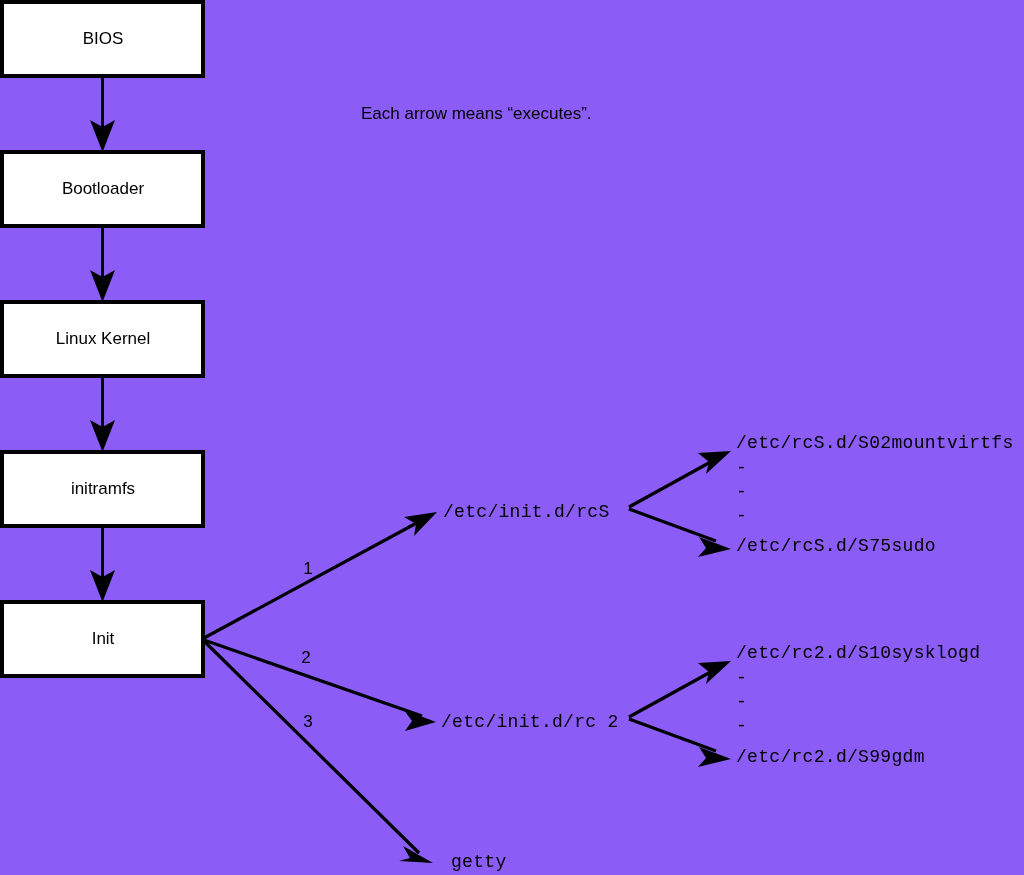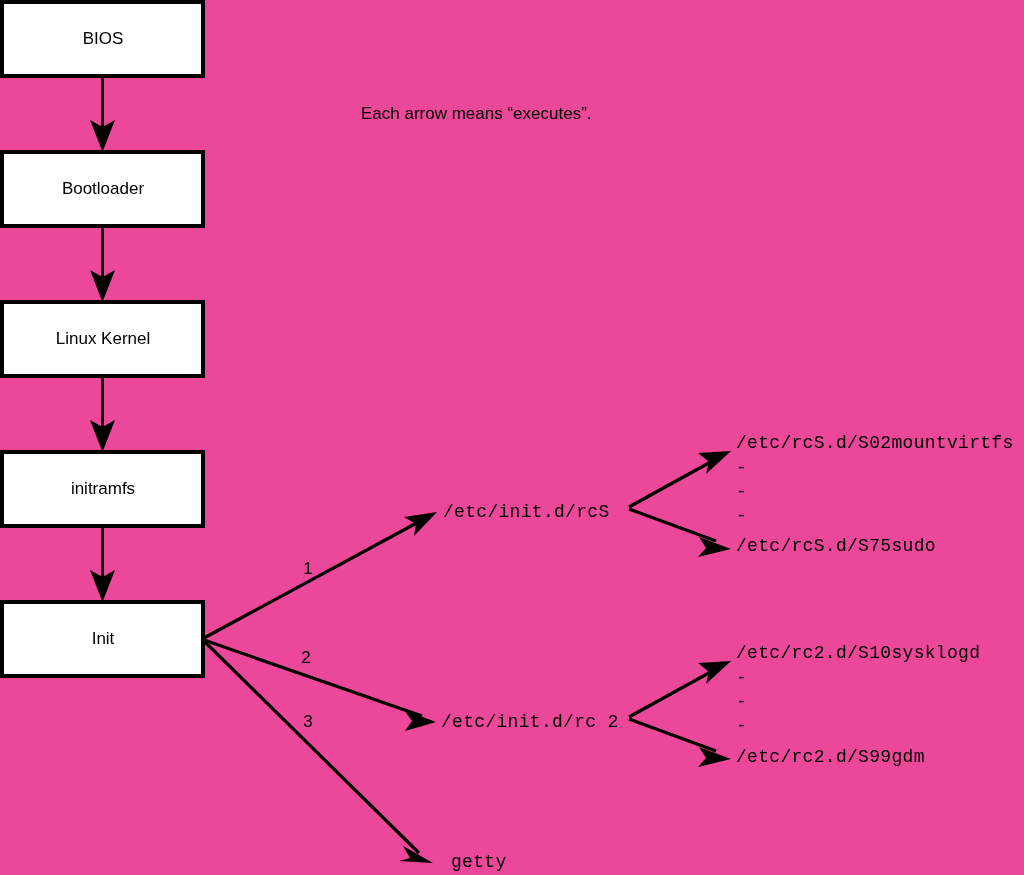--- a/index.html
+++ b/index.html
@@ -11,21 +11,21 @@
   body {
     width: 1024px;
     height: 875px;
     overflow: hidden;
     font-family: "Liberation Sans", sans-serif;
   }
   #diagram-root {
     position: relative;
     width: 1024px;
     height: 875px;
-    background: #ec4899;
+    background: #8b5cf6;
   }
   svg#boot-diagram {
     display: block;
     width: 1024px;
     height: 875px;
   }
   .box-rect {
     fill: #ffffff;
     stroke: #000000;
     stroke-width: 4;

